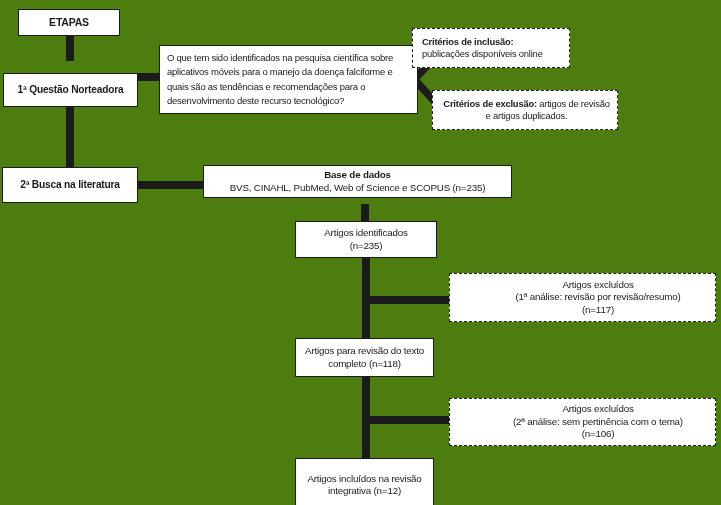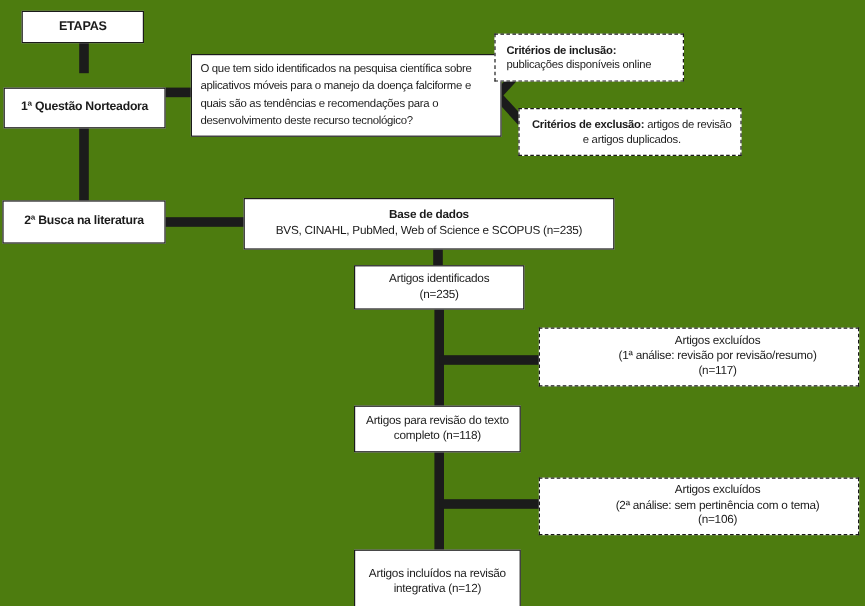--- a/index.html
+++ b/index.html
@@ -50,21 +50,21 @@
     pointer-events: none;
   }
   
   #etapas        { left: 18px;  top: 9px;   width: 102px; height: 27px; font-size: 10.5px; }
   #questao1      { left: 3px;   top: 73px;  width: 135px; height: 34px; font-size: 10.2px; }
   #pergunta      { left: 159px; top: 45px;  width: 259px; height: 69px; padding: 4px 4px 4px 7px; }
   #pergunta .qline { white-space: nowrap; font-size: 9.5px; line-height: 14.2px; letter-spacing: -0.25px; }
   #inclusao      { left: 412px; top: 28px;  width: 158px; height: 40px; padding: 3px 6px 3px 9px; font-size: 9.4px; line-height: 12px; }
   #exclusao      { left: 432px; top: 90px;  width: 186px; height: 40px; padding: 3px 6px 3px 9px; font-size: 9.4px; line-height: 12px; text-align: center; }
   #busca2        { left: 2px;   top: 167px; width: 136px; height: 36px; font-size: 10.2px; }
-  #basedados     { left: 203px; top: 165px; width: 309px; height: 43px; }
+  #basedados     { left: 203px; top: 165px; width: 309px; height: 33px; }
   #identificados { left: 295px; top: 221px; width: 142px; height: 37px; }
   #excluidos1    { left: 449px; top: 273px; width: 267px; height: 49px; }
   #pararevisao   { left: 295px; top: 338px; width: 139px; height: 39px; padding: 2px 6px; align-items: center; }
   #excluidos2    { left: 449px; top: 398px; width: 267px; height: 48px; }
   #incluidos     { left: 295px; top: 458px; width: 139px; height: 54px; padding: 2px 6px; justify-content: center; }
   .crit-label { font-weight: bold; }
 </style>
 </head>
 <body>
 

